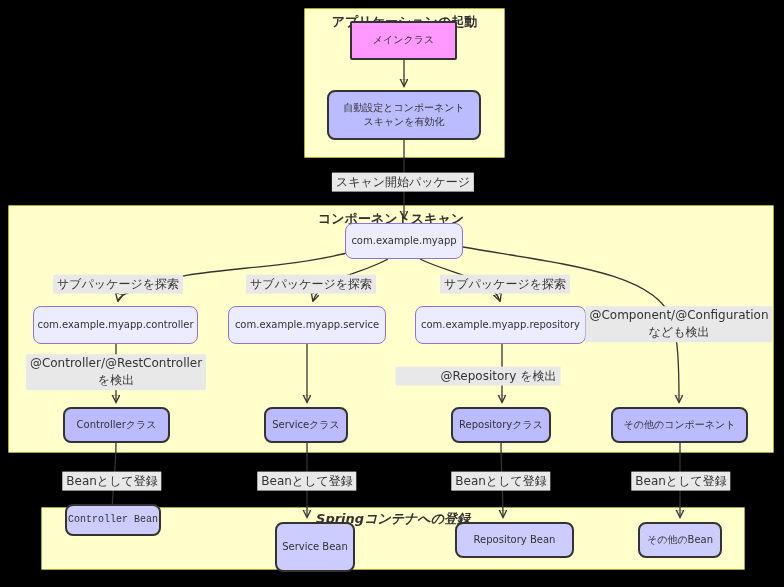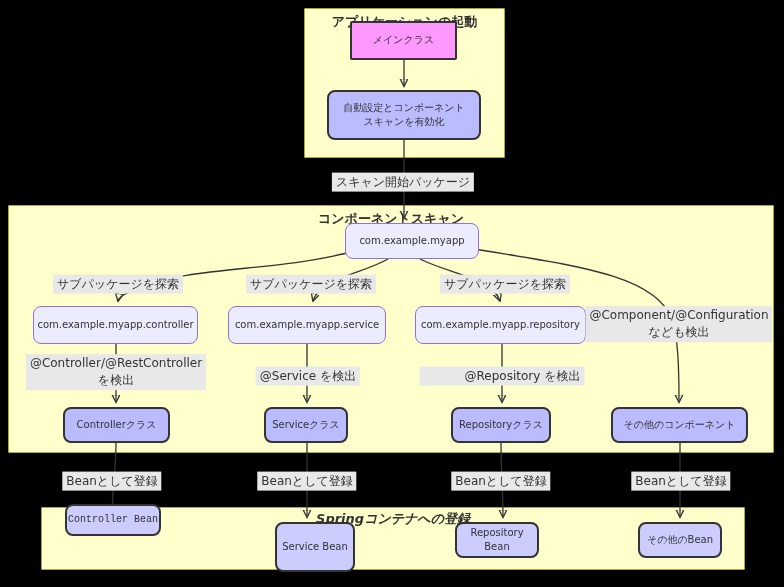--- a/index.html
+++ b/index.html
@@ -59,41 +59,40 @@
     <path d="M502,344 L502,402" marker-end="url(#arrow)"></path>
     <path d="M116,443 C116,470 112,492 112,517" marker-end="url(#arrow)"></path>
     <path d="M307,443 L307,517" marker-end="url(#arrow)"></path>
     <path d="M501,443 C501,470 503,492 503,517" marker-end="url(#arrow)"></path>
     <path d="M680,443 L680,517" marker-end="url(#arrow)"></path>
   </svg>
 
   <div class="node n-main" style="left:350px;top:21px;width:107px;height:39px;">メインクラス</div>
   <div class="node n-class" style="left:327px;top:90px;width:154px;height:50px;">自動設定とコンポーネント
 スキャンを有効化</div>
-  <div class="node n-default" style="left:345px;top:223px;width:134px;height:36px;">com.example.myapp</div>
+  <div class="node n-default" style="left:345px;top:223px;width:118px;height:36px;">com.example.myapp</div>
   <div class="node n-default" style="left:33px;top:306px;width:165px;height:38px;">com.example.myapp.controller</div>
   <div class="node n-default" style="left:228px;top:306px;width:158px;height:38px;">com.example.myapp.service</div>
   <div class="node n-default" style="left:415px;top:306px;width:171px;height:38px;">com.example.myapp.repository</div>
   <div class="node n-class" style="left:63px;top:407px;width:107px;height:36px;">Controllerクラス</div>
   <div class="node n-class" style="left:264px;top:407px;width:84px;height:36px;">Serviceクラス</div>
   <div class="node n-class" style="left:451px;top:407px;width:100px;height:36px;">Repositoryクラス</div>
   <div class="node n-class" style="left:611px;top:407px;width:137px;height:36px;">その他のコンポーネント</div>
   <div class="node n-bean" style="left:65px;top:504px;width:96px;height:32px;font-family:Liberation Mono, monospace;">Controller Bean</div>
   <div class="node n-bean" style="left:275px;top:522px;width:80px;height:50px;">Service Bean</div>
-  <div class="node n-bean" style="left:455px;top:522px;width:84px;height:36px;">Repository Bean</div>
+  <div class="node n-bean" style="left:455px;top:522px;width:119px;height:36px;">Repository Bean</div>
   <div class="node n-bean" style="left:638px;top:522px;width:84px;height:36px;">その他のBean</div>
 
   <div class="edge-label" style="left:403px;top:182px;">スキャン開始パッケージ</div>
   <div class="edge-label" style="left:118px;top:284px;">サブパッケージを探索</div>
   <div class="edge-label" style="left:311px;top:284px;">サブパッケージを探索</div>
   <div class="edge-label" style="left:505px;top:284px;">サブパッケージを探索</div>
   <div class="edge-label" style="left:679px;top:324px;">@Component/@Configuration
 なども検出</div>
   <div class="edge-label" style="left:116px;top:372px;">@Controller/@RestController
 を検出</div>
-  <div class="edge-label" style="left:308px;top:376px;">@Service を検出</div>
-  <div class="edge-label" style="left:502px;top:376px;padding-left:45px;">@Repository を検出</div>
+  <div class="edge-label" style="left:478px;top:376px;padding-left:45px;">@Repository を検出</div>
   <div class="edge-label" style="left:112px;top:481px;">Beanとして登録</div>
   <div class="edge-label" style="left:307px;top:481px;">Beanとして登録</div>
   <div class="edge-label" style="left:501px;top:481px;">Beanとして登録</div>
   <div class="edge-label" style="left:681px;top:481px;">Beanとして登録</div>
 
 </div>
 
 </body></html>

